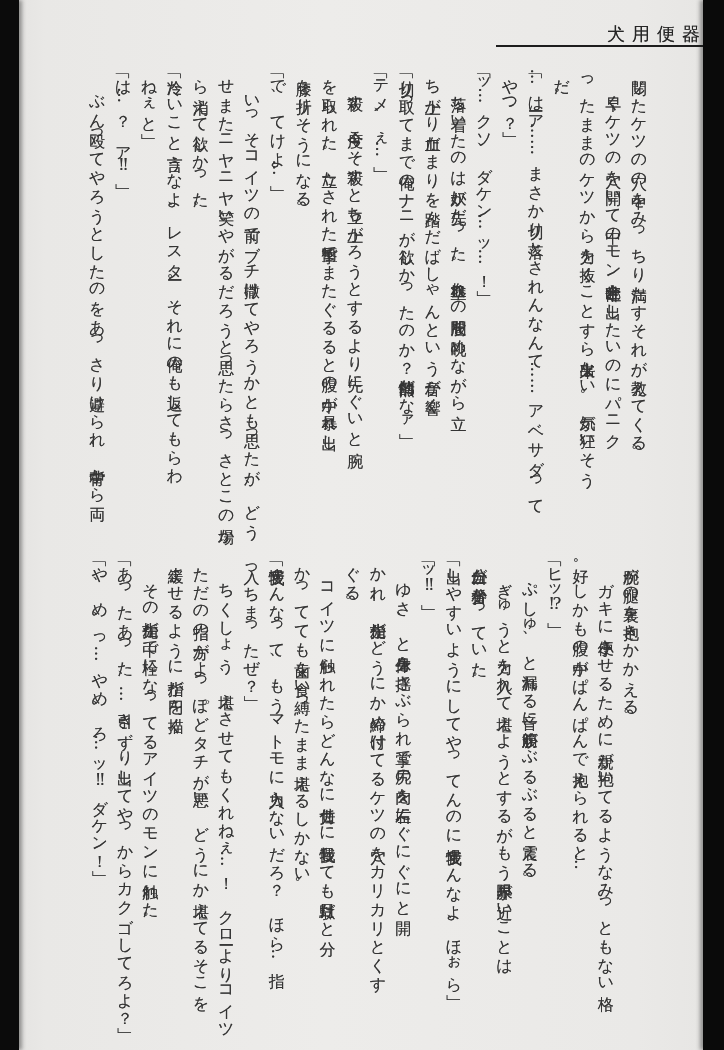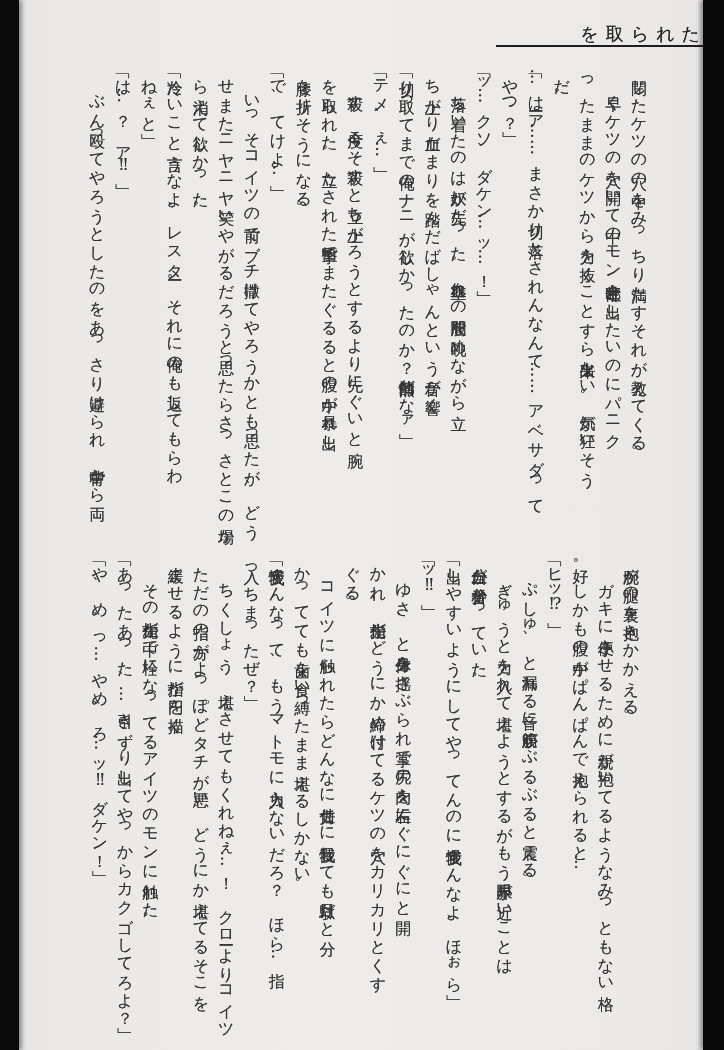--- a/index.html
+++ b/index.html
@@ -84,21 +84,21 @@
   .ind { text-indent: 1em; }
 </style>
 </head>
 <body>
 
 <div class="page">
 
   <div class="edge-left"></div>
   <div class="edge-right"></div>
 
-  <div class="running-title">を取られた</div>
+  <div class="running-title">犬用便器</div>
 
   <div class="header-rule"></div>
 
   <div class="tblock block-top">
 
   <p>閉じたケツの穴の中をみっちり満たすそれが教えてくる。</p>
       <p class="ind">早くケツの穴を開いて中のモン全部吐き出したいのにパニク</p>
       <p>ったままのケツから力を抜くことすら出来ない。気が狂いそう</p>
       <p>だ。</p>
       <p>「…はーア……まさか切り落とされんなんて……アベサダって</p>

